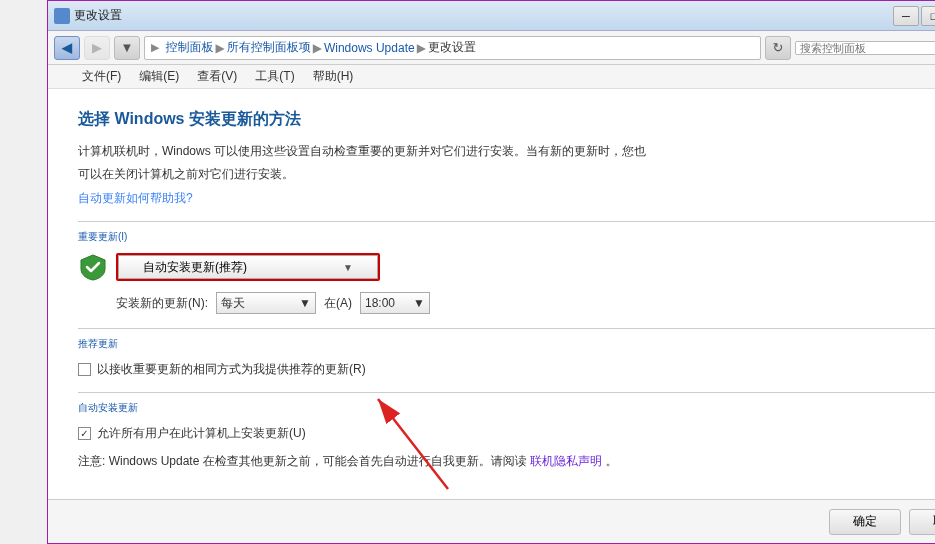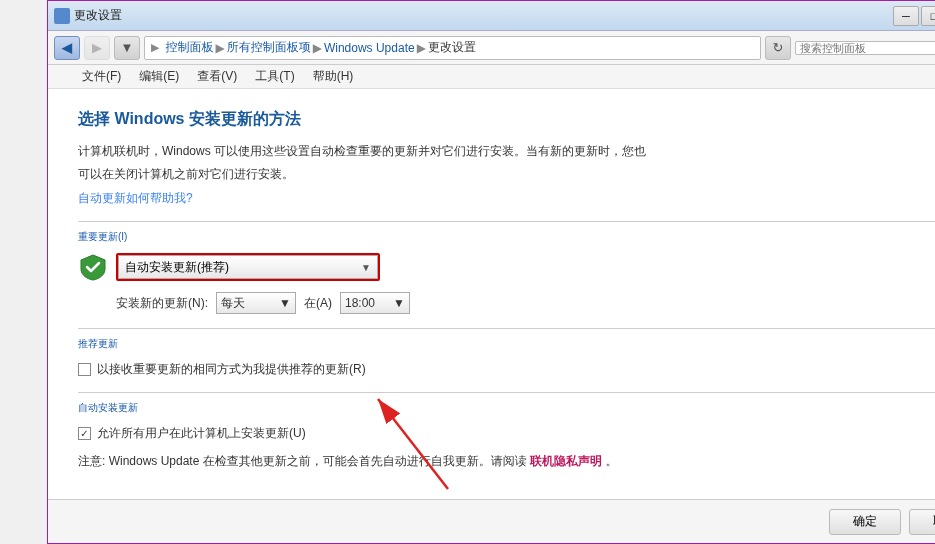--- a/index.html
+++ b/index.html
@@ -237,21 +237,21 @@
       border-radius: 2px;
     }
 
     .select-box {
       width: 260px;
       height: 24px;
       border: 1px solid #aaa;
       background: linear-gradient(to bottom, #ffffff, #e8e8e8);
       display: flex;
       align-items: center;
-      padding: 0 6px;
+      padding: 0 24px;
       cursor: pointer;
       font-size: 12px;
       justify-content: space-between;
     }
     .select-arrow {
       font-size: 10px;
       color: #555;
     }
 
     .schedule-row {
@@ -269,21 +269,21 @@
       border: 1px solid #aaa;
       background: linear-gradient(to bottom, #ffffff, #e8e8e8);
       display: flex;
       align-items: center;
       padding: 0 4px;
       cursor: pointer;
       font-size: 12px;
       justify-content: space-between;
       gap: 4px;
     }
-    .small-select.day { width: 80px; }
+    .small-select.day { width: 100px; }
     .small-select.time { width: 70px; }
 
     .recommended-section { margin-bottom: 10px; }
     .who-section { margin-bottom: 10px; }
 
     .checkbox-row {
       display: flex;
       align-items: center;
       gap: 6px;
       font-size: 12px;
@@ -310,24 +310,23 @@
       color: #333;
     }
 
     .note-text {
       font-size: 12px;
       color: #333;
       margin-top: 10px;
       line-height: 1.5;
     }
     .note-link {
-      color: #be185d;
+      color: #6d28d9;
       text-decoration: none;
       cursor: pointer;
-      font-weight: bold;
     }
 
     
     .footer {
       height: 44px;
       background: #f5f5f5;
       border-top: 1px solid #ccc;
       display: flex;
       align-items: center;
       justify-content: flex-end;

